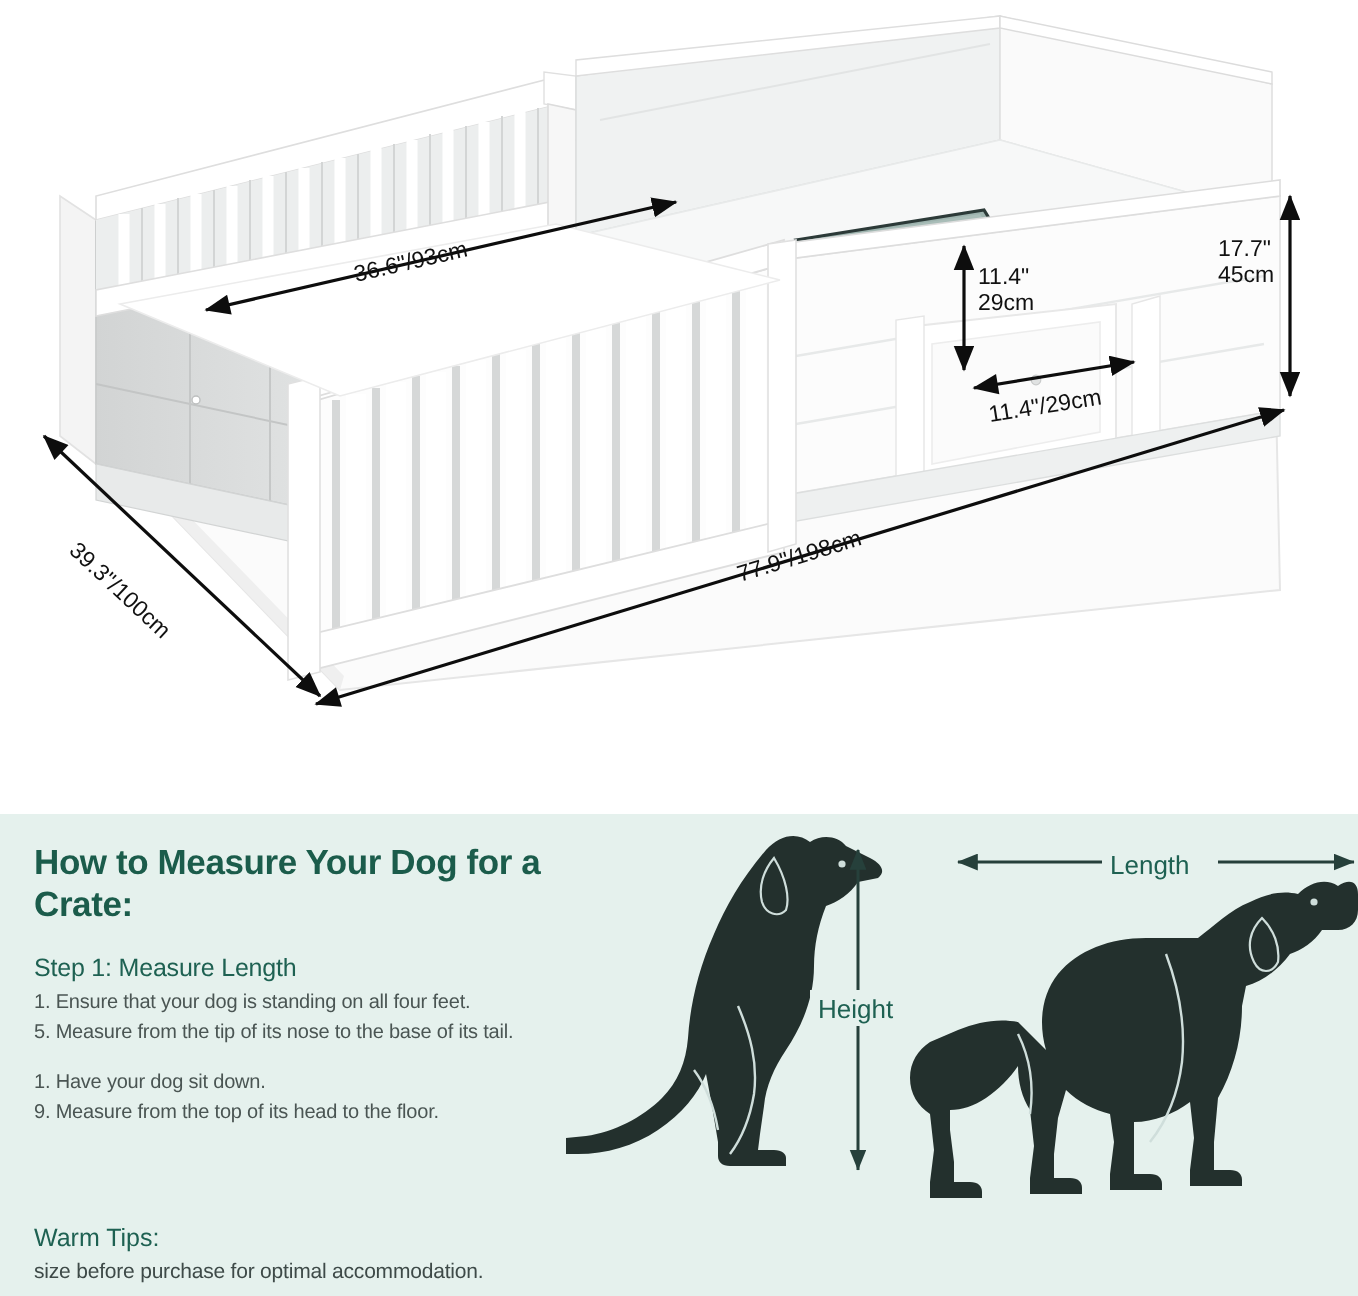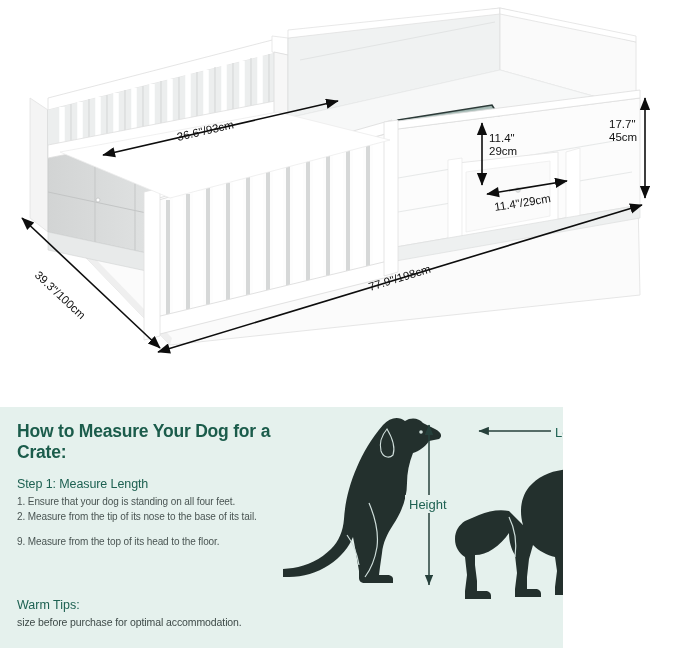--- a/index.html
+++ b/index.html
@@ -28,21 +28,21 @@
     font-family: "Liberation Sans", sans-serif;
     font-size: 11.5px;
     fill: #111111;
     font-weight: 400;
   }
 
   
   #measure-panel {
     position: absolute;
     left: 0; top: 407px;
-    width: 563px;
+    width: 679px;
     height: 241px;
     background: #e5f1ed;
     overflow: hidden;
     text-decoration: underline;
   }
 
   #panel-text {
     position: absolute;
     left: 17px;
     top: 14px;
@@ -306,24 +306,25 @@
 
 <div id="measure-panel">
 
   <div id="panel-text">
 
     <div id="measure-title">How to Measure Your Dog for a Crate:</div>
 
     <div class="step-block">
       <div class="step-head">Step 1: Measure Length</div>
       <div class="step-line">1. Ensure that your dog is standing on all four feet.</div>
-      <div class="step-line">2. Measure from the tip of its nose to the base of its tail.</div>
+      <div class="step-line">5. Measure from the tip of its nose to the base of its tail.</div>
     </div>
 
     <div class="step-block">
+      <div class="step-line">1. Have your dog sit down.</div>
       <div class="step-line">9. Measure from the top of its head to the floor.</div>
     </div>
 
     <div>
       <div id="warm-head">Warm Tips:</div>
       <div id="warm-body">size before purchase for optimal accommodation.</div>
     </div>
 
   </div>
 

